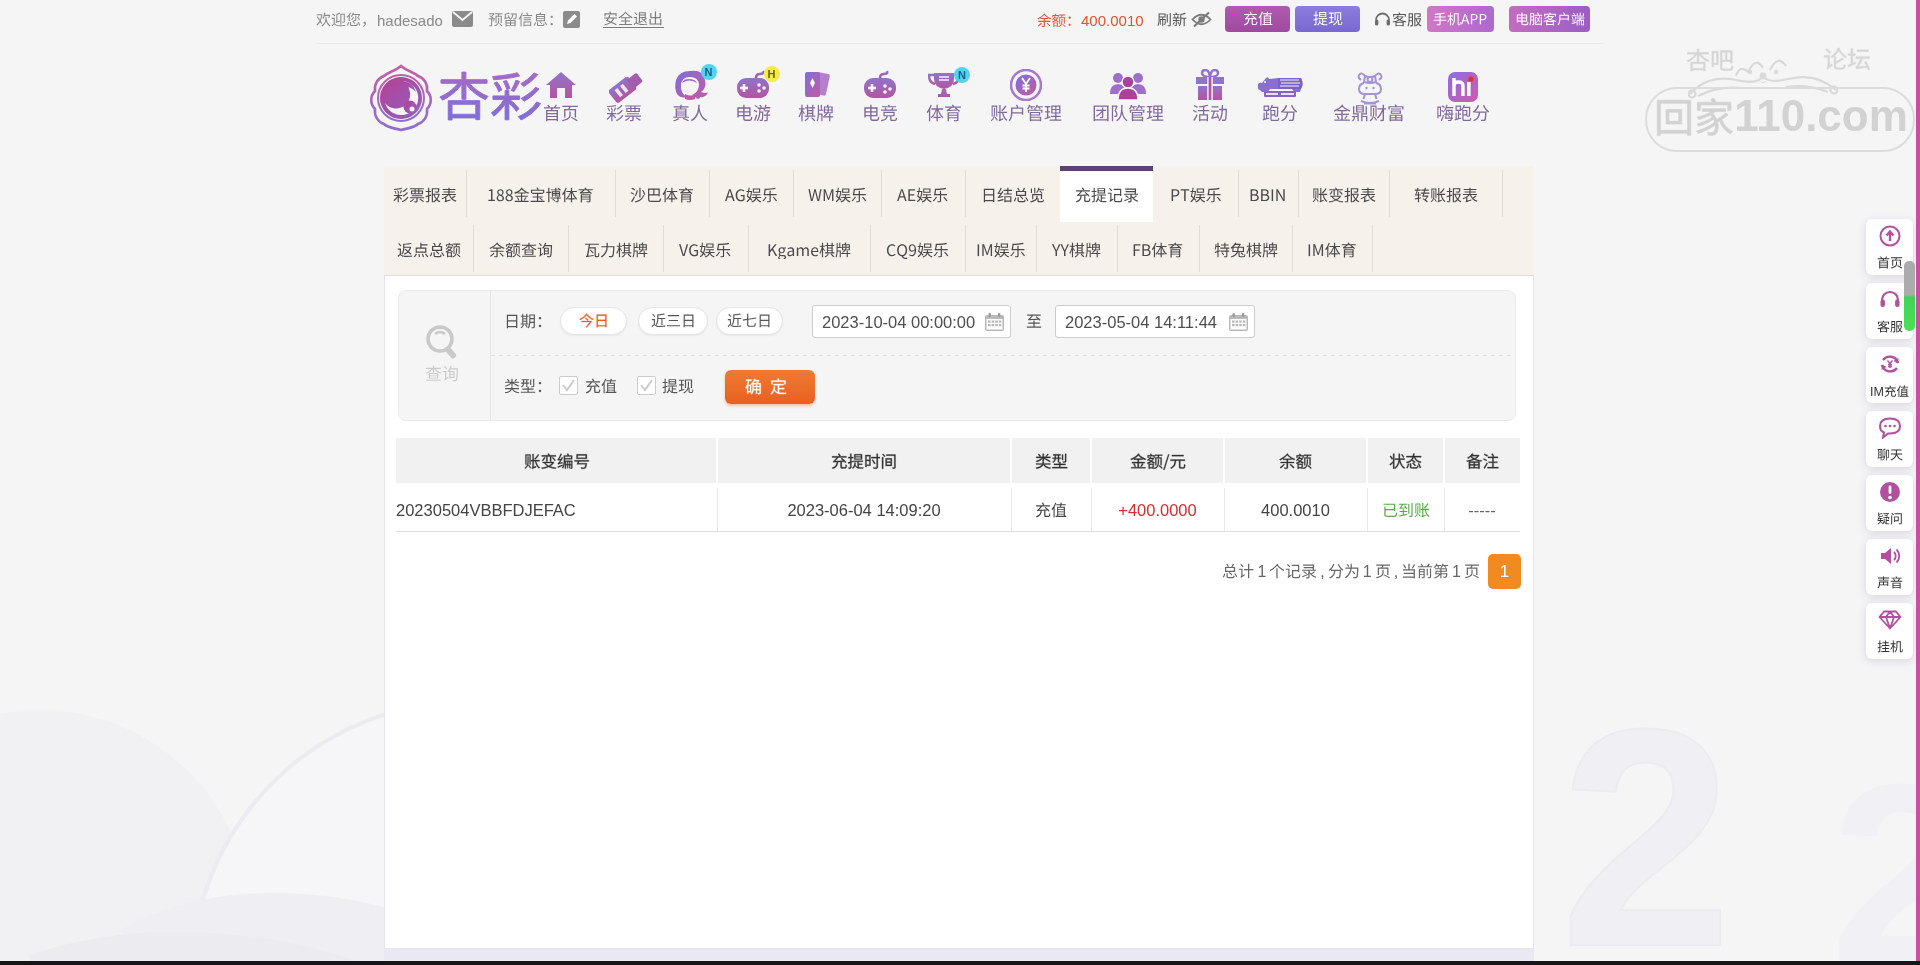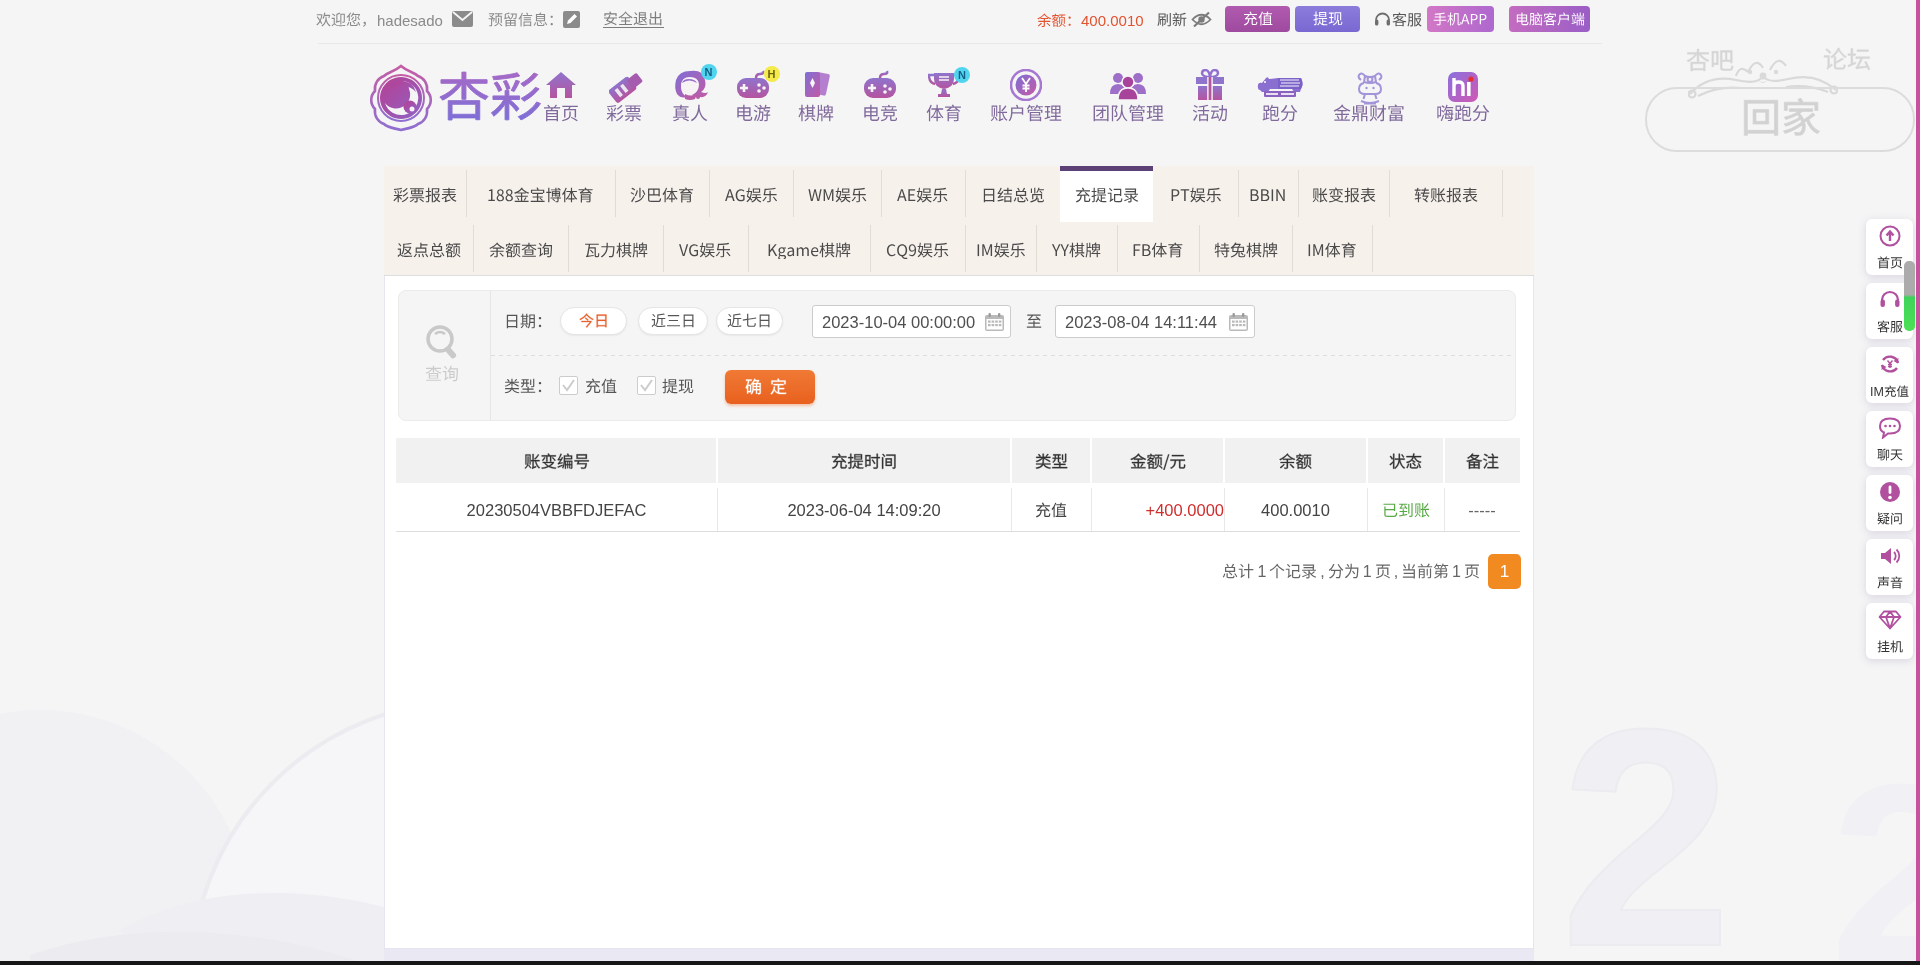--- a/index.html
+++ b/index.html
@@ -124,20 +124,21 @@
         <circle cx="88" cy="22" r="2.2"></circle>
         <path d="M70 30 q5 6 10 0 q-5 4 -10 0Z"></path>
       </g>
 </svg></div>
 <div class="abs" style="left:1645px;top:87px;width:270px;height:65px;border:2px solid #dcdcdc;border-radius:32px"></div>
 <div class="abs" style="left:1653px;top:97px;width:256px;height:44px;display:flex;align-items:center;justify-content:center">
     <svg style="display:block" width="80.0" height="43.2" viewBox="0 -880 2000 1080" fill="#d2d2d2" stroke="#d2d2d2" stroke-width="18">
       <use href="#g56de" x="0"></use>
       <use href="#g5bb6" x="1000"></use>
     </svg>
+    <span style="font-size:44px;font-weight:bold;color:#d2d2d2;font-family:'Liberation Sans';position:relative;top:-3px">110.com</span>
   </div>
 <div class="abs" style="left:368px;top:64px"><svg width="66" height="68" viewBox="0 0 66 68">
 <defs>
 <linearGradient id="lg1" x1="0" y1="0" x2="0" y2="1">
 <stop offset="0" stop-color="#c45da5"></stop>
           <stop offset="1" stop-color="#8f6fd0"></stop>
         </linearGradient>
 <linearGradient id="lg2" x1="0" y1="0" x2="1" y2="1">
 <stop offset="0" stop-color="#b83f92"></stop>
           <stop offset="1" stop-color="#8d63c6"></stop>
@@ -555,21 +556,21 @@
         <rect x="10.2" y="11" width="2.6" height="2.2"></rect>
         <rect x="13.8" y="11" width="2.6" height="2.2"></rect>
       </g>
       <rect x="3.5" y="0" width="2.4" height="4" rx="1" fill="#9b9b9b"></rect>
       <rect x="13" y="0" width="2.4" height="4" rx="1" fill="#9b9b9b"></rect>
     </svg></div>
 <div style="position:absolute;left:1026.0px;top:312.8px;"><svg style="" width="16.0" height="17.3" viewBox="0 -880 1000 1080" fill="#555">
       <use href="#g81f3" x="0"></use>
     </svg></div>
 <div class="abs" style="left:1055px;top:305px;width:200px;height:33px;background:#fff;border:1px solid #ccc;border-radius:3px"></div>
-<div class="abs" style="left:1065px;top:313px;font-size:16.5px;color:#4f4f4f;font-family:'Liberation Sans'">2023-08-04 14:11:44</div>
+<div class="abs" style="left:1065px;top:313px;font-size:16.5px;color:#4f4f4f;font-family:'Liberation Sans'">2023-05-04 14:11:44</div>
 <div class="abs" style="left:1229px;top:313px"><svg width="19" height="18" viewBox="0 0 19 18">
       <rect x="0" y="2" width="19" height="16" rx="2" fill="#b9b9b9"></rect>
       <rect x="1.5" y="6" width="16" height="10.5" fill="#fff"></rect>
       <g fill="#b9b9b9">
         <rect x="3" y="7.5" width="2.6" height="2.2"></rect>
         <rect x="6.6" y="7.5" width="2.6" height="2.2"></rect>
         <rect x="10.2" y="7.5" width="2.6" height="2.2"></rect>
         <rect x="13.8" y="7.5" width="2.6" height="2.2"></rect>
         <rect x="3" y="11" width="2.6" height="2.2"></rect>
         <rect x="6.6" y="11" width="2.6" height="2.2"></rect>
@@ -646,27 +647,27 @@
       <use href="#g5907" x="0"></use>
       <use href="#g6ce8" x="1000"></use>
     </svg></div>
 <div class="abs" style="left:396px;top:531px;width:1124px;height:1px;background:#ddd"></div>
 <div class="abs" style="left:717px;top:488px;width:1px;height:43px;background:#e8e8e8"></div>
 <div class="abs" style="left:1011px;top:488px;width:1px;height:43px;background:#e8e8e8"></div>
 <div class="abs" style="left:1091px;top:488px;width:1px;height:43px;background:#e8e8e8"></div>
 <div class="abs" style="left:1224px;top:488px;width:1px;height:43px;background:#e8e8e8"></div>
 <div class="abs" style="left:1367px;top:488px;width:1px;height:43px;background:#e8e8e8"></div>
 <div class="abs" style="left:1444px;top:488px;width:1px;height:43px;background:#e8e8e8"></div>
-<div class="abs" style="left:396px;top:501px;width:321px;text-align:center;font-size:16.5px;color:#444;font-family:'Liberation Sans'">20230504VBBFDJEFAC</div>
+<div class="abs" style="left:396px;top:501px;width:321px;text-align:left;font-size:16.5px;color:#444;font-family:'Liberation Sans'">20230504VBBFDJEFAC</div>
 <div class="abs" style="left:717px;top:501px;width:294px;text-align:center;font-size:16.5px;color:#444;font-family:'Liberation Sans'">2023-06-04 14:09:20</div>
 <div style="position:absolute;left:1035.0px;top:501.8px;"><svg style="" width="32.0" height="17.3" viewBox="0 -880 2000 1080" fill="#444">
       <use href="#g5145" x="0"></use>
       <use href="#g503c" x="1000"></use>
     </svg></div>
-<div class="abs" style="left:1091px;top:501px;width:133px;text-align:right;font-size:16.5px;color:#cf2e2e;font-family:'Liberation Sans'">+400.0000</div>
+<div class="abs" style="left:1091px;top:501px;width:133px;text-align:center;font-size:16.5px;color:#cf2e2e;font-family:'Liberation Sans'">+400.0000</div>
 <div class="abs" style="left:1224px;top:501px;width:143px;text-align:center;font-size:16.5px;color:#444;font-family:'Liberation Sans'">400.0010</div>
 <div style="position:absolute;left:1381.5px;top:501.8px;"><svg style="" width="48.0" height="17.3" viewBox="0 -880 3000 1080" fill="#56a944">
       <use href="#g5df2" x="0"></use>
       <use href="#g5230" x="1000"></use>
       <use href="#g8d26" x="2000"></use>
     </svg></div>
 <div class="abs" style="left:1444px;top:501px;width:76px;text-align:center;font-size:16.5px;color:#666;font-family:'Liberation Sans'">-----</div>
 <div class="abs" style="left:1488px;top:554px;width:33px;height:35px;background:#f08a21;border-radius:5px"></div>
 <div class="abs" style="left:1488px;top:562px;width:33px;text-align:center;font-size:17px;color:#fff;font-family:'Liberation Sans'">1</div>
 <div class="abs" style="left:1180px;top:558px;width:300px;height:28px;display:flex;align-items:center;justify-content:flex-end;gap:3px">

